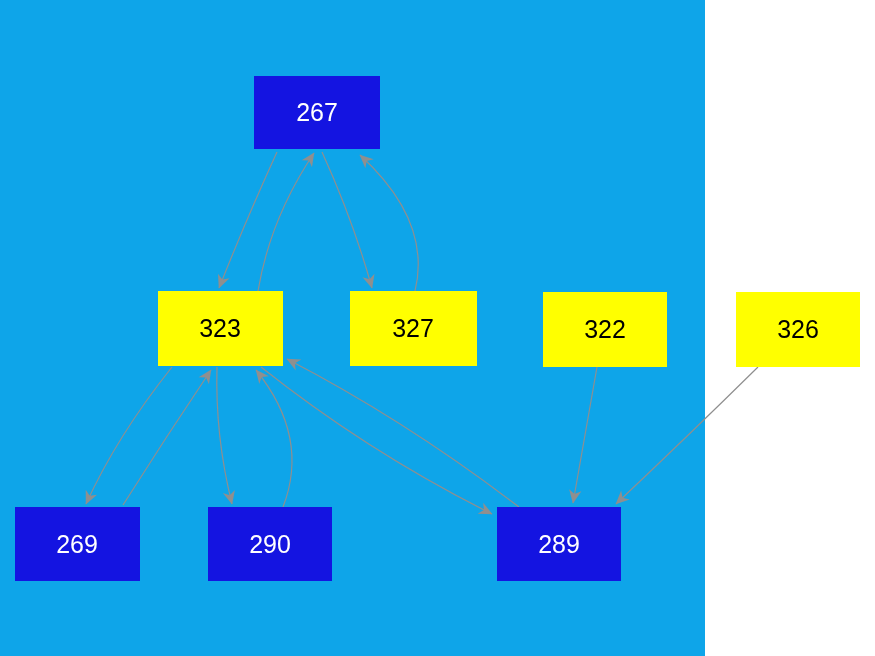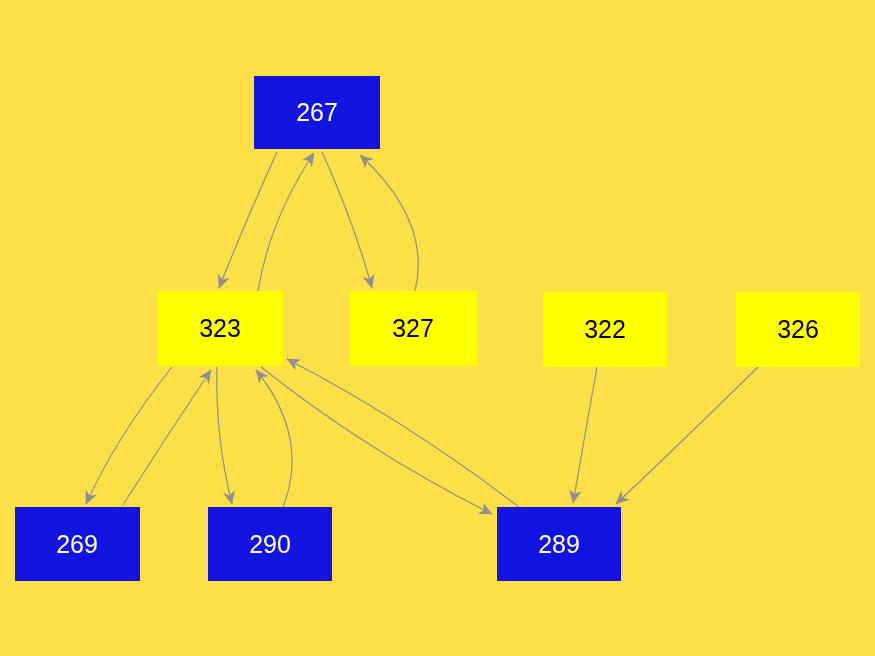--- a/index.html
+++ b/index.html
@@ -6,23 +6,23 @@
     margin: 0;
     padding: 0;
     background: #ffffff;
     width: 875px;
     height: 656px;
     overflow: hidden;
     font-family: "Liberation Sans", sans-serif;
   }
   .figure-wrap {
     position: relative;
-    width: 875px;
+    width: 705px;
     height: 656px;
-    background: #fde047;
+    background: #0ea5e9;
     text-decoration: underline;
   }
   svg { display: block; }
   .edge {
     fill: none;
     stroke-width: 1.2px;
   }
   .node-label {
     font-family: "Liberation Sans", sans-serif;
     font-size: 25px;

